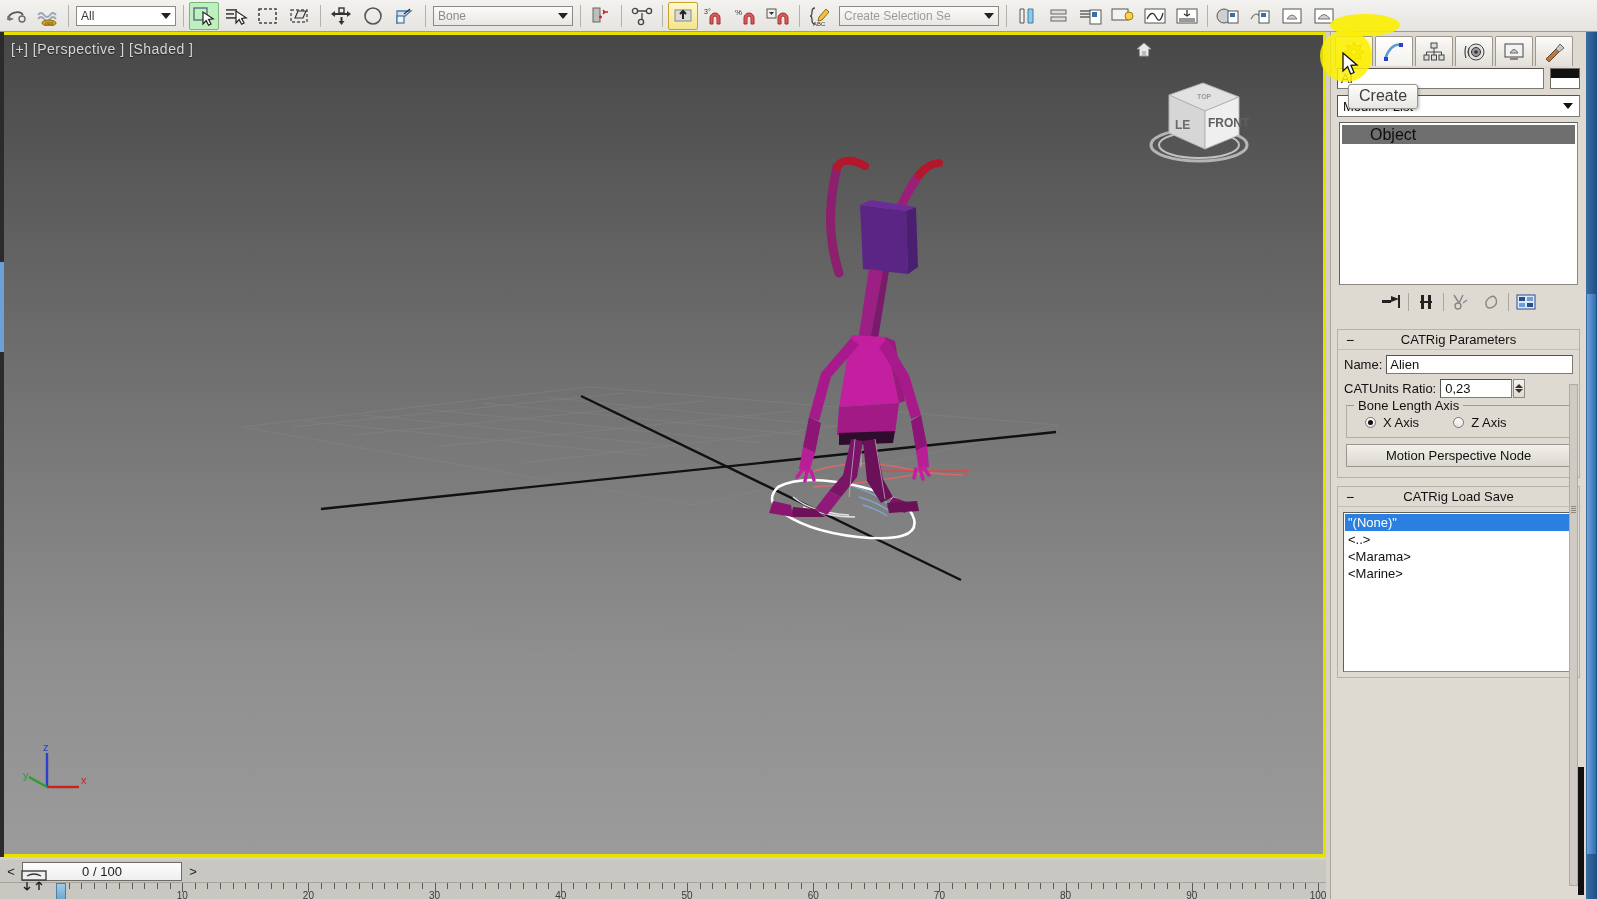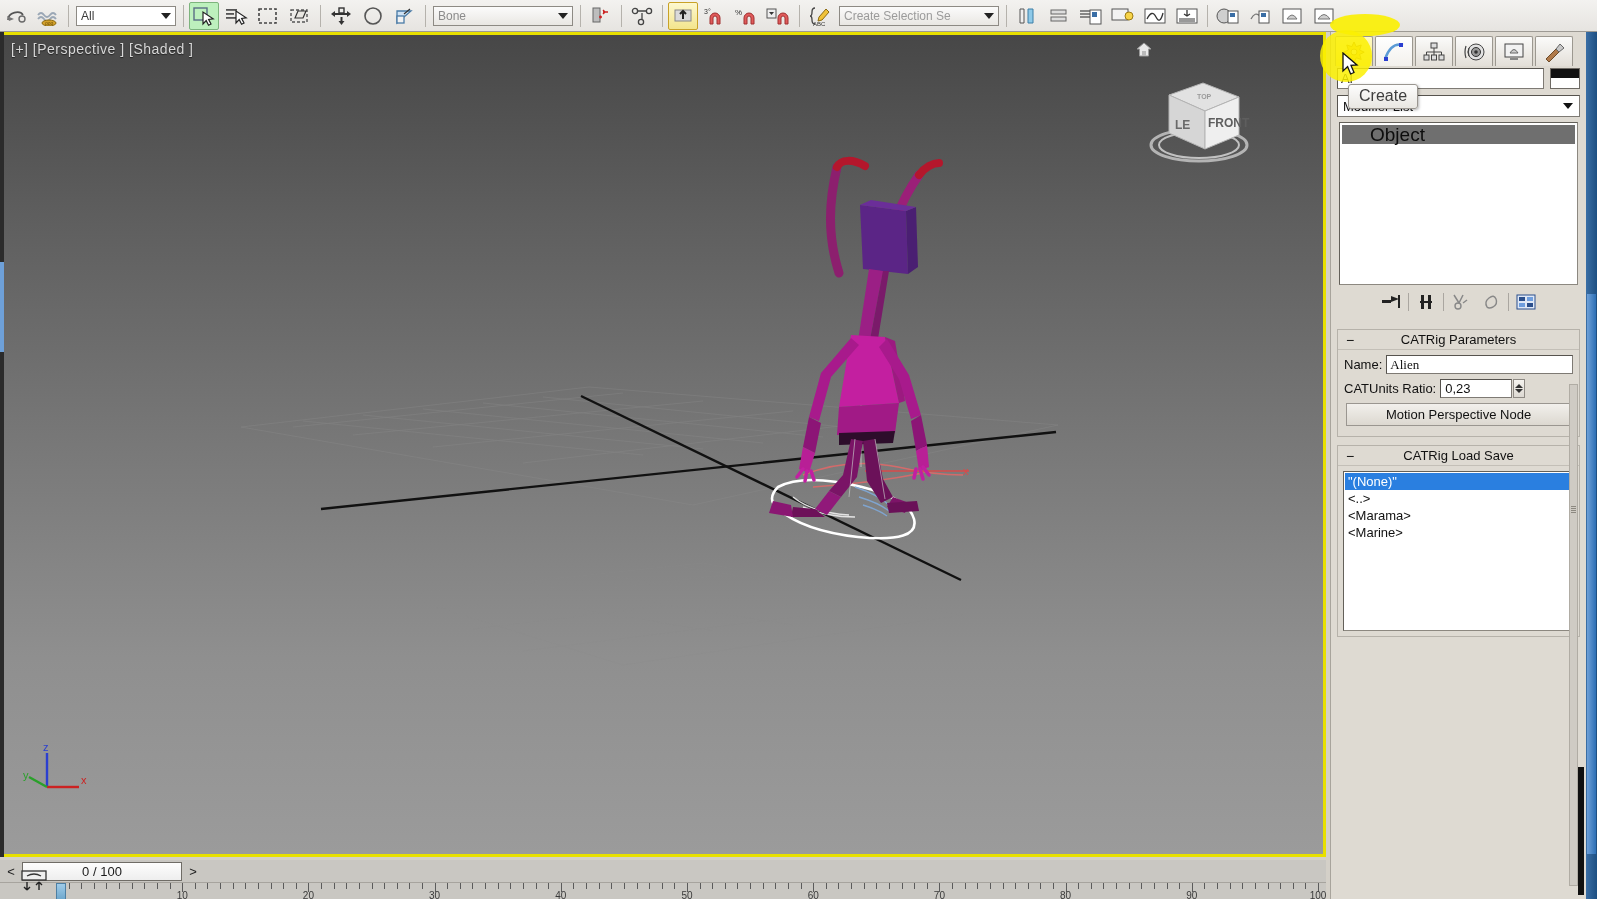--- a/index.html
+++ b/index.html
@@ -121,21 +121,21 @@
   }
   .modlist .car{ position:absolute; right:6px; top:50%; transform:translateY(-50%);
     border-left:5px solid transparent;border-right:5px solid transparent;border-top:6px solid #111; }
 
   .stack{
     margin:5px 8px 0 8px; height:163px; background:#fff;
     border:1px solid #8c8880; border-top-color:#636059; border-left-color:#636059;
     padding:2px;
   }
   .stack-item{
-    height:19px; background:#6f6f6f; color:#0d0d0d; font-size:19px;
+    height:19px; background:#6f6f6f; color:#0d0d0d; font-size:16px;
     display:flex; align-items:center; padding-left:28px;
   }
   .stack-tools{
     display:flex; align-items:center; justify-content:center; gap:4px;
     height:34px; margin:0 8px;
   }
   .st-ic{ width:26px; height:24px; display:flex; align-items:center; justify-content:center;}
   .st-sep{ width:1px; height:18px; background:#aaa6a0; }
 
   .rollout{ margin:6px 6px 0 6px; background:#dedad2; border:1px solid #b6b2aa;}
@@ -145,21 +145,21 @@
   }
   .roll-head .minus{ position:absolute; left:8px; font-size:14px; line-height:1;}
   .roll-head .rt{ width:100%; text-align:center; font-weight:400;}
   .roll-body{ padding:5px 6px 8px 6px; }
 
   .fld-row{ display:flex; align-items:center; margin-bottom:5px; font-size:13px; color:#111;}
   .fld-row .lbl{ margin-right:4px; }
   .txt-in{
     flex:1; height:19px; background:#fff; border:1px solid #7e7a74;
     border-top-color:#56534e; border-left-color:#56534e;
-    font-size:13px; display:flex; align-items:center; padding-left:3px; color:#111;font-family:Liberation Serif, serif;
+    font-size:13px; display:flex; align-items:center; padding-left:3px; color:#111;
   }
   .num-in{
     width:72px; height:19px; background:#fff; border:1px solid #7e7a74;
     border-top-color:#56534e; border-left-color:#56534e;
     font-size:13px; display:flex; align-items:center; padding-left:4px; color:#111;
   }
   .spin{
     width:12px; height:19px; margin-left:1px;
     display:flex; flex-direction:column; align-items:center; justify-content:center;
     background:linear-gradient(#f5f3ef,#ddd9d2); border:1px solid #8e8a84;
@@ -828,20 +828,33 @@
         <div class="fld-row">
           <span class="lbl">CATUnits Ratio:</span>
           <span class="num-in">0,23</span>
           <span class="spin">
               <i class="u"></i>
               <i class="d"></i>
             </span>
         </div>
 
 
+        <div class="group" style="padding-bottom:4px;">
+          <span class="gtitle">Bone Length Axis</span>
+          <div style="display:flex;">
+            <div class="radio-row" style="margin-left:8px;">
+              <span class="radio on"></span>
+              <span>X Axis</span>
+            </div>
+            <div class="radio-row" style="margin-left:34px;">
+              <span class="radio"></span>
+              <span>Z Axis</span>
+            </div>
+          </div>
+        </div>
 
         <div class="btn-wide">Motion Perspective Node</div>
       </div>
     </div>
 
     <div class="rollout" style="margin-top:8px;">
       <div class="roll-head">
         <span class="minus">−</span>
         <span class="rt">CATRig Load Save</span>
       </div>

